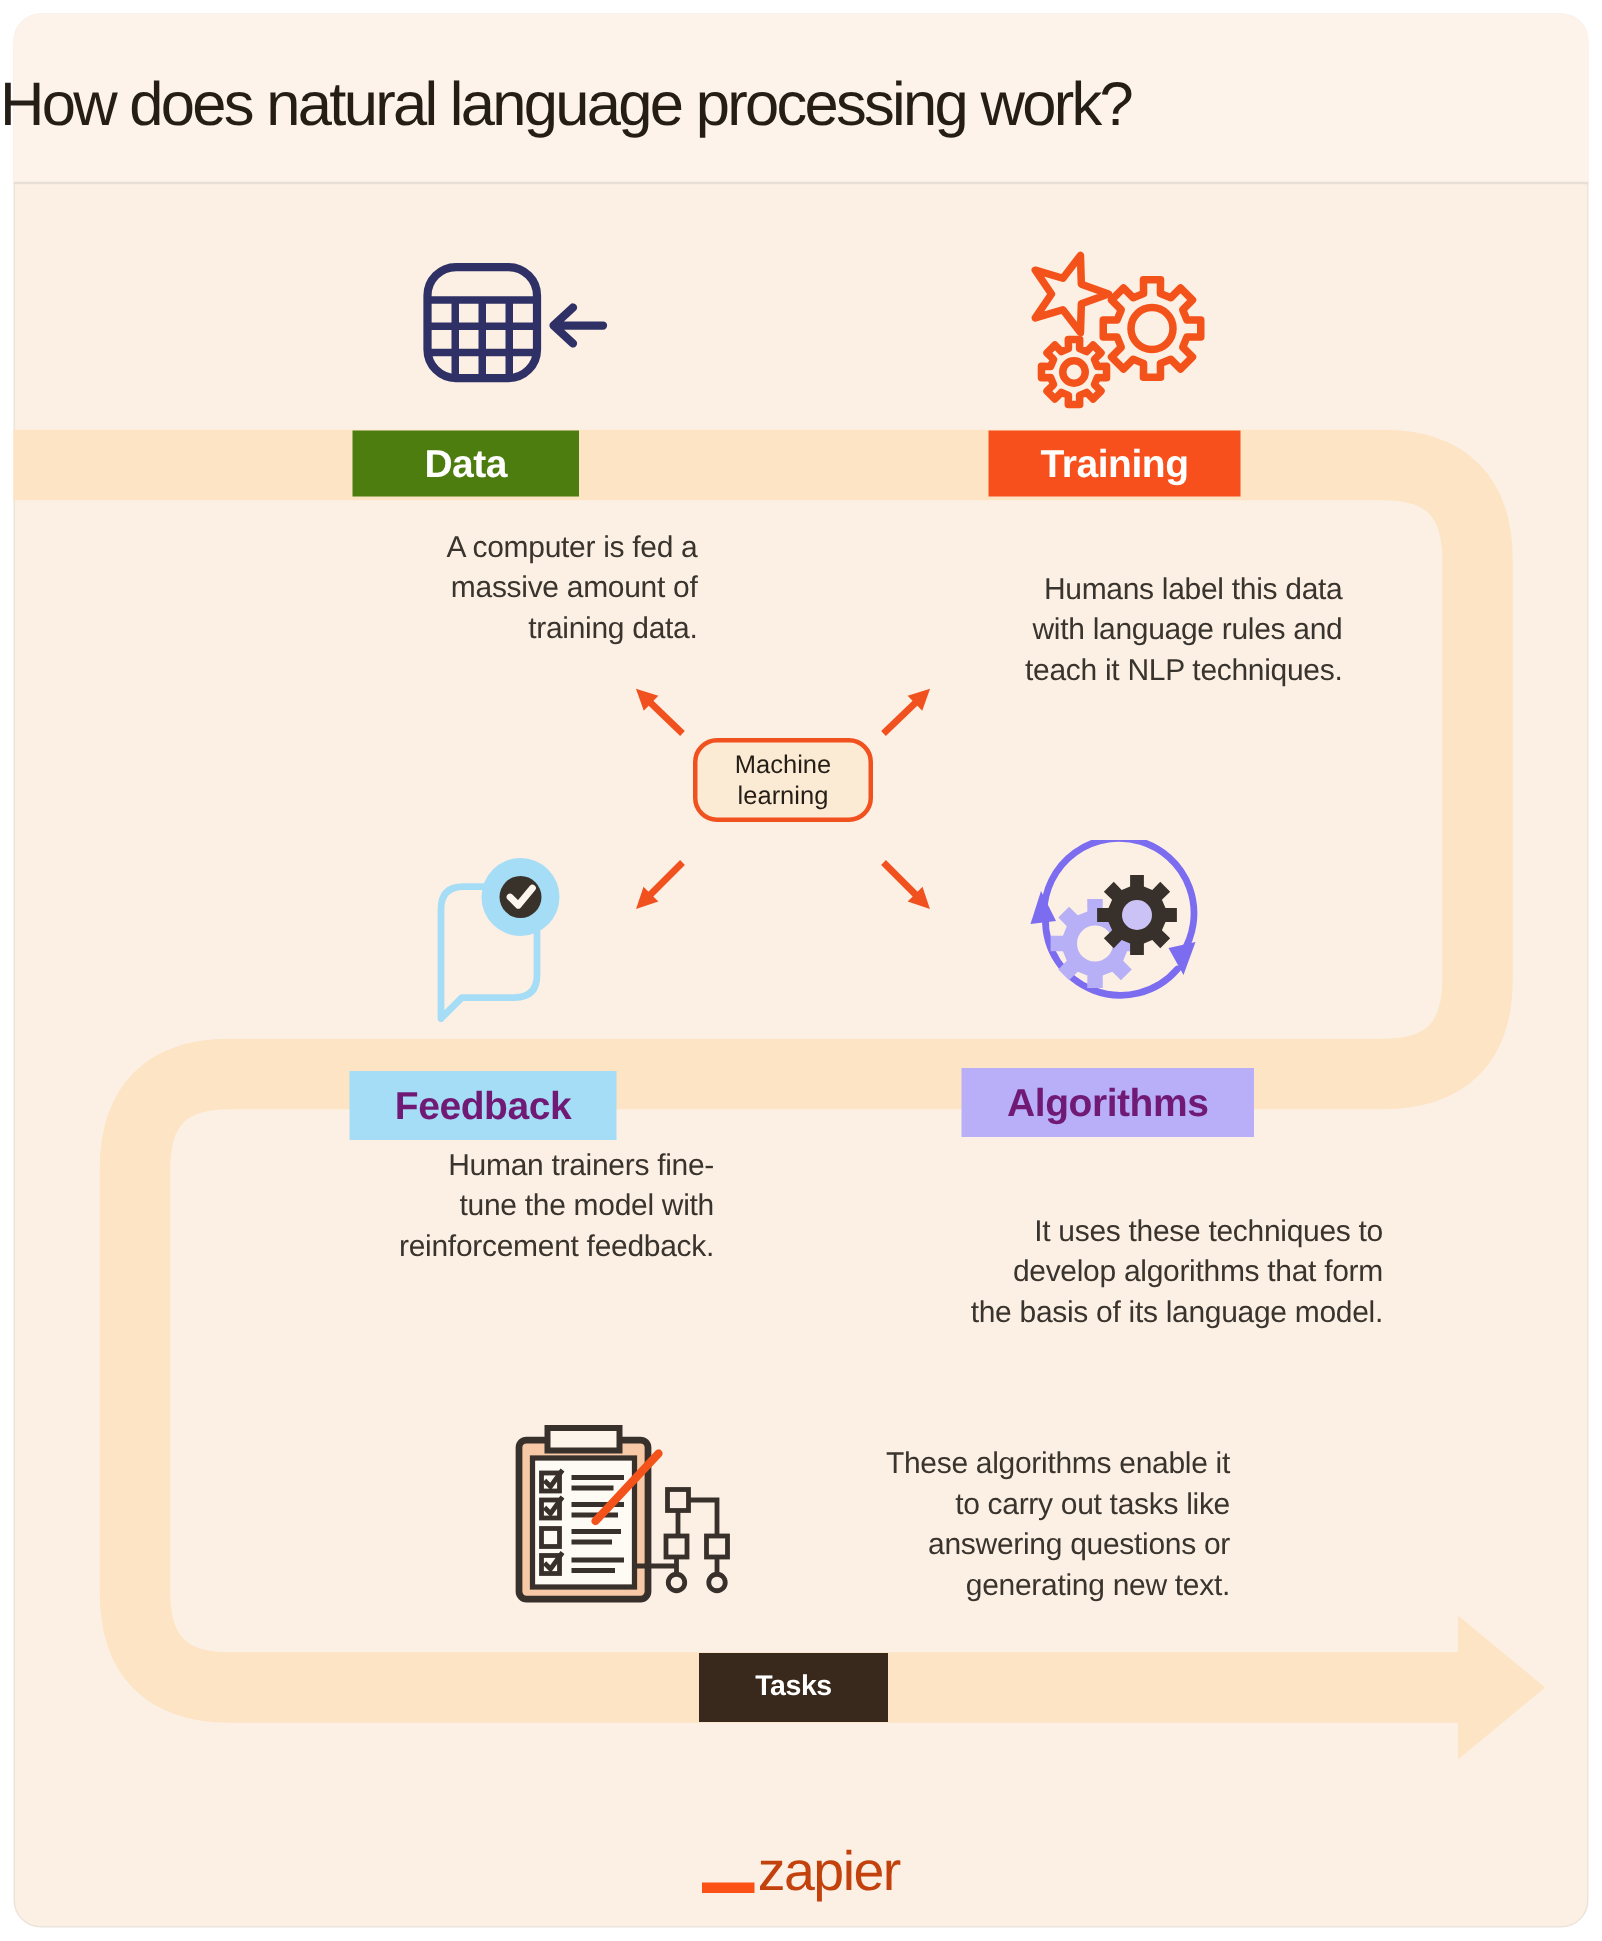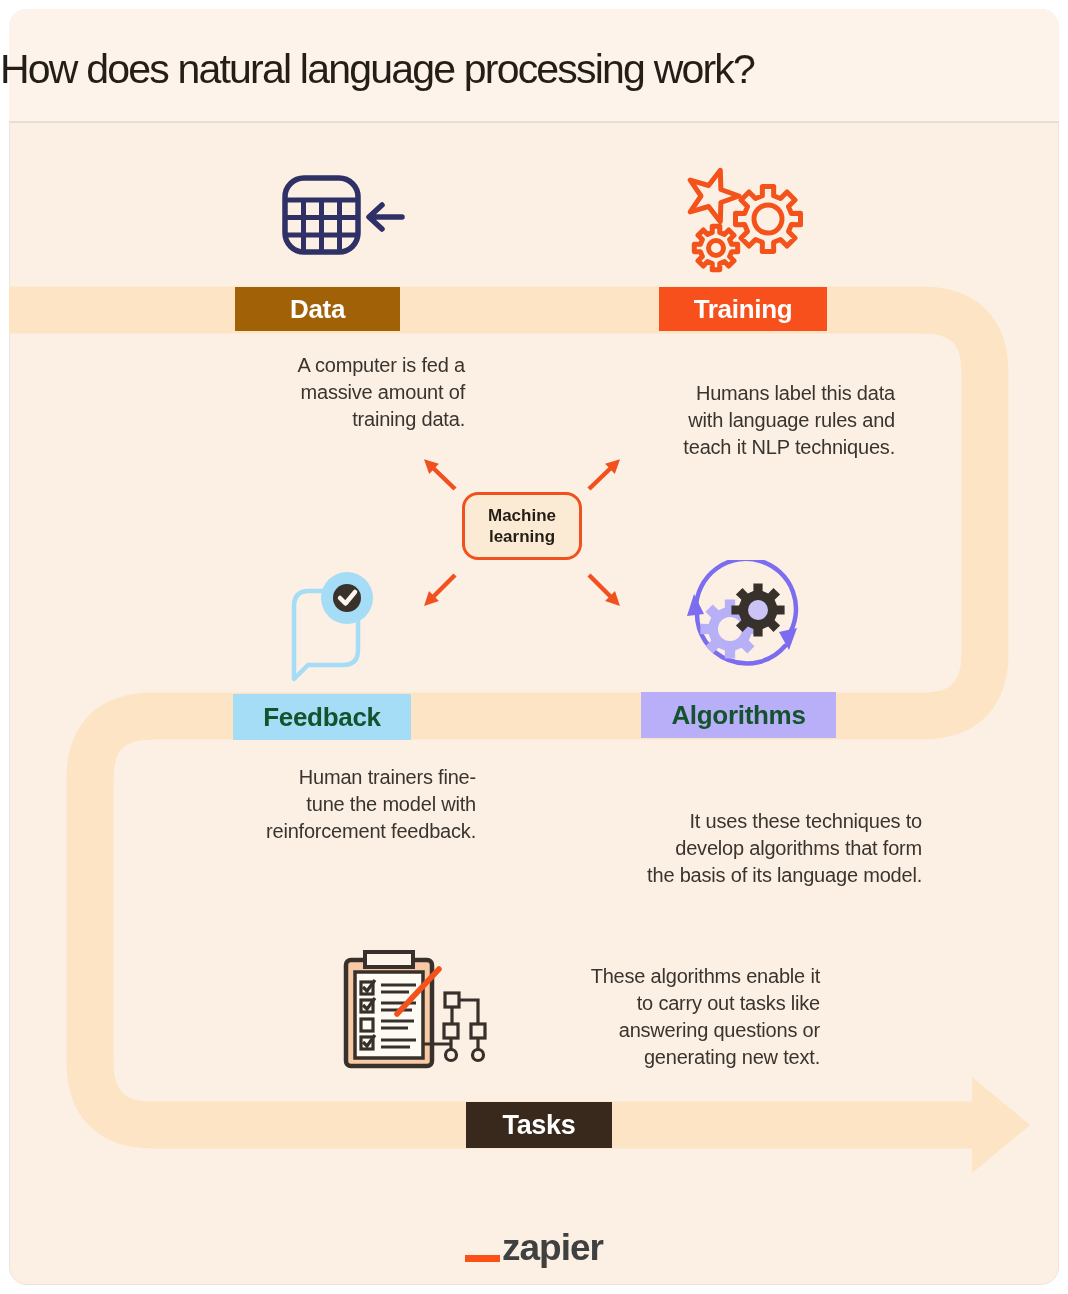--- a/index.html
+++ b/index.html
@@ -4,27 +4,27 @@
 <style>
   html,body{margin:0;padding:0;background:#ffffff;}
   body{width:1068px;height:1294px;position:relative;font-family:"Liberation Sans",sans-serif;overflow:hidden;}
   .stage{position:absolute;inset:0;}
   .card{position:absolute;inset:9px;background:#fcf0e4;border:1px solid #ece3da;border-radius:18px;}
   .header{position:absolute;left:9px;right:9px;top:9px;height:112px;background:#fdf3eb;border-bottom:2px solid #e7ded5;border-radius:18px 18px 0 0;}
   .title{position:absolute;left:0;right:0;top:46px;text-align:left;font-size:41px;font-weight:400;letter-spacing:-1.8px;color:#241e17;}
   .ribbon-layer{position:absolute;left:0;top:0;pointer-events:none;}
   .band-label{position:absolute;display:flex;align-items:center;justify-content:center;font-weight:700;font-size:26px;letter-spacing:-0.3px;}
   .lbl-light{color:#ffffff;}
-  .lbl-dark{color:#14532d;}
+  .lbl-dark{color:#701a75;margin-top:20px;}
   .para{position:absolute;text-align:right;font-size:20px;line-height:27px;color:#3a342e;white-space:pre-line;letter-spacing:-0.2px;}
-  .ml-box{position:absolute;left:462px;top:492px;width:120px;height:68px;background:#fcebd4;border:3px solid #f0511e;border-radius:16px;display:flex;align-items:center;justify-content:center;text-align:center;font-size:17px;line-height:21px;font-weight:700;color:#241e17;white-space:pre-line;box-sizing:border-box;}
+  .ml-box{position:absolute;left:462px;top:492px;width:120px;height:56px;background:#fcebd4;border:3px solid #f0511e;border-radius:16px;display:flex;align-items:center;justify-content:center;text-align:center;font-size:17px;line-height:21px;font-weight:400;color:#241e17;white-space:pre-line;box-sizing:border-box;}
   .abs{position:absolute;}
   .logo{position:absolute;left:0;right:0;top:1222px;display:flex;align-items:flex-end;justify-content:center;height:44px;}
   .logo-underscore{display:inline-block;width:35px;height:7px;background:#fb5116;margin:0 2px 4px 0;}
-  .logo-text{font-size:37px;font-weight:700;letter-spacing:-1px;color:#404040;line-height:1;}
+  .logo-text{font-size:37px;font-weight:400;letter-spacing:-1px;color:#c2410c;line-height:1;}
 </style>
 </head>
 <body>
 
 <div class="stage">
   <div class="card"></div>
 
   <svg class="ribbon-layer" width="1068" height="1294" viewBox="0 0 1068 1294">
     <path d="M 9 310 L 922 310 Q 985 310 985 373 L 985 653 Q 985 716 922 716 L 153 716 Q 90 716 90 779 L 90 1062 Q 90 1125 153 1125 L 974 1125" fill="none" stroke="#fce4c5" stroke-width="47" stroke-linejoin="round"></path>
     <polygon points="972,1077 1030,1125 972,1173" fill="#fce4c5"></polygon>
@@ -44,21 +44,21 @@
     <g>
         <polygon points="124.5,51.3 124.5,62.7 115.3,62.6 112.5,69.5 119.0,76.0 111.0,84.0 104.5,77.5 97.6,80.3 97.7,89.5 86.3,89.5 86.4,80.3 79.5,77.5 73.0,84.0 65.0,76.0 71.5,69.5 68.7,62.6 59.5,62.7 59.5,51.3 68.7,51.4 71.5,44.5 65.0,38.0 73.0,30.0 79.5,36.5 86.4,33.7 86.3,24.5 97.7,24.5 97.6,33.7 104.5,36.5 111.0,30.0 119.0,38.0 112.5,44.5 115.3,51.4" fill="none" stroke="#f4521b" stroke-width="5" stroke-linejoin="round"></polygon>
         <circle cx="92" cy="57" r="14" fill="none" stroke="#f4521b" stroke-width="5"></circle>
       </g>
     <g>
         <polygon points="61.7,82.2 61.7,89.8 55.6,89.7 53.6,94.4 58.0,98.7 52.7,104.0 48.4,99.6 43.7,101.6 43.8,107.7 36.2,107.7 36.3,101.6 31.6,99.6 27.3,104.0 22.0,98.7 26.4,94.4 24.4,89.7 18.3,89.8 18.3,82.2 24.4,82.3 26.4,77.6 22.0,73.3 27.3,68.0 31.6,72.4 36.3,70.4 36.2,64.3 43.8,64.3 43.7,70.4 48.4,72.4 52.7,68.0 58.0,73.3 53.6,77.6 55.6,82.3" fill="none" stroke="#f4521b" stroke-width="5" stroke-linejoin="round"></polygon>
         <circle cx="40" cy="86" r="7.5" fill="none" stroke="#f4521b" stroke-width="5"></circle>
       </g>
   </svg>
 
-  <div class="band-label lbl-light" style="left:235px;top:287px;width:165px;height:44px;background:#a16207;">
+  <div class="band-label lbl-light" style="left:235px;top:287px;width:151px;height:44px;background:#4d7c0f;">
       <span>Data</span>
     </div>
   <div class="band-label lbl-light" style="left:659px;top:287px;width:168px;height:44px;background:#f8501c;">
       <span>Training</span>
     </div>
 
   <div class="para" style="left:165px;top:352px;width:300px;">A computer is fed a
 massive amount of
 training data.</div>
   <div class="para" style="left:575px;top:352px;width:320px;margin-top:28px;">Humans label this data
@@ -142,21 +142,21 @@
       <circle cx="140" cy="107" r="5.5"></circle>
     </g>
     <path d="M59 66 L101 21" stroke="#f4521b" stroke-width="5.5" stroke-linecap="round"></path>
   </svg>
 
   <div class="para" style="left:490px;top:963px;width:330px;">These algorithms enable it
 to carry out tasks like
 answering questions or
 generating new text.</div>
 
-  <div class="band-label lbl-light" style="left:466px;top:1102px;width:146px;height:46px;background:#38291c;font-size:27px;">
+  <div class="band-label lbl-light" style="left:466px;top:1102px;width:126px;height:46px;background:#38291c;font-size:19px;">
       <span>Tasks</span>
     </div>
 
   <div class="logo">
     <span class="logo-underscore"></span>
     <span class="logo-text">zapier</span>
   </div>
 </div>
 
 </body></html>

